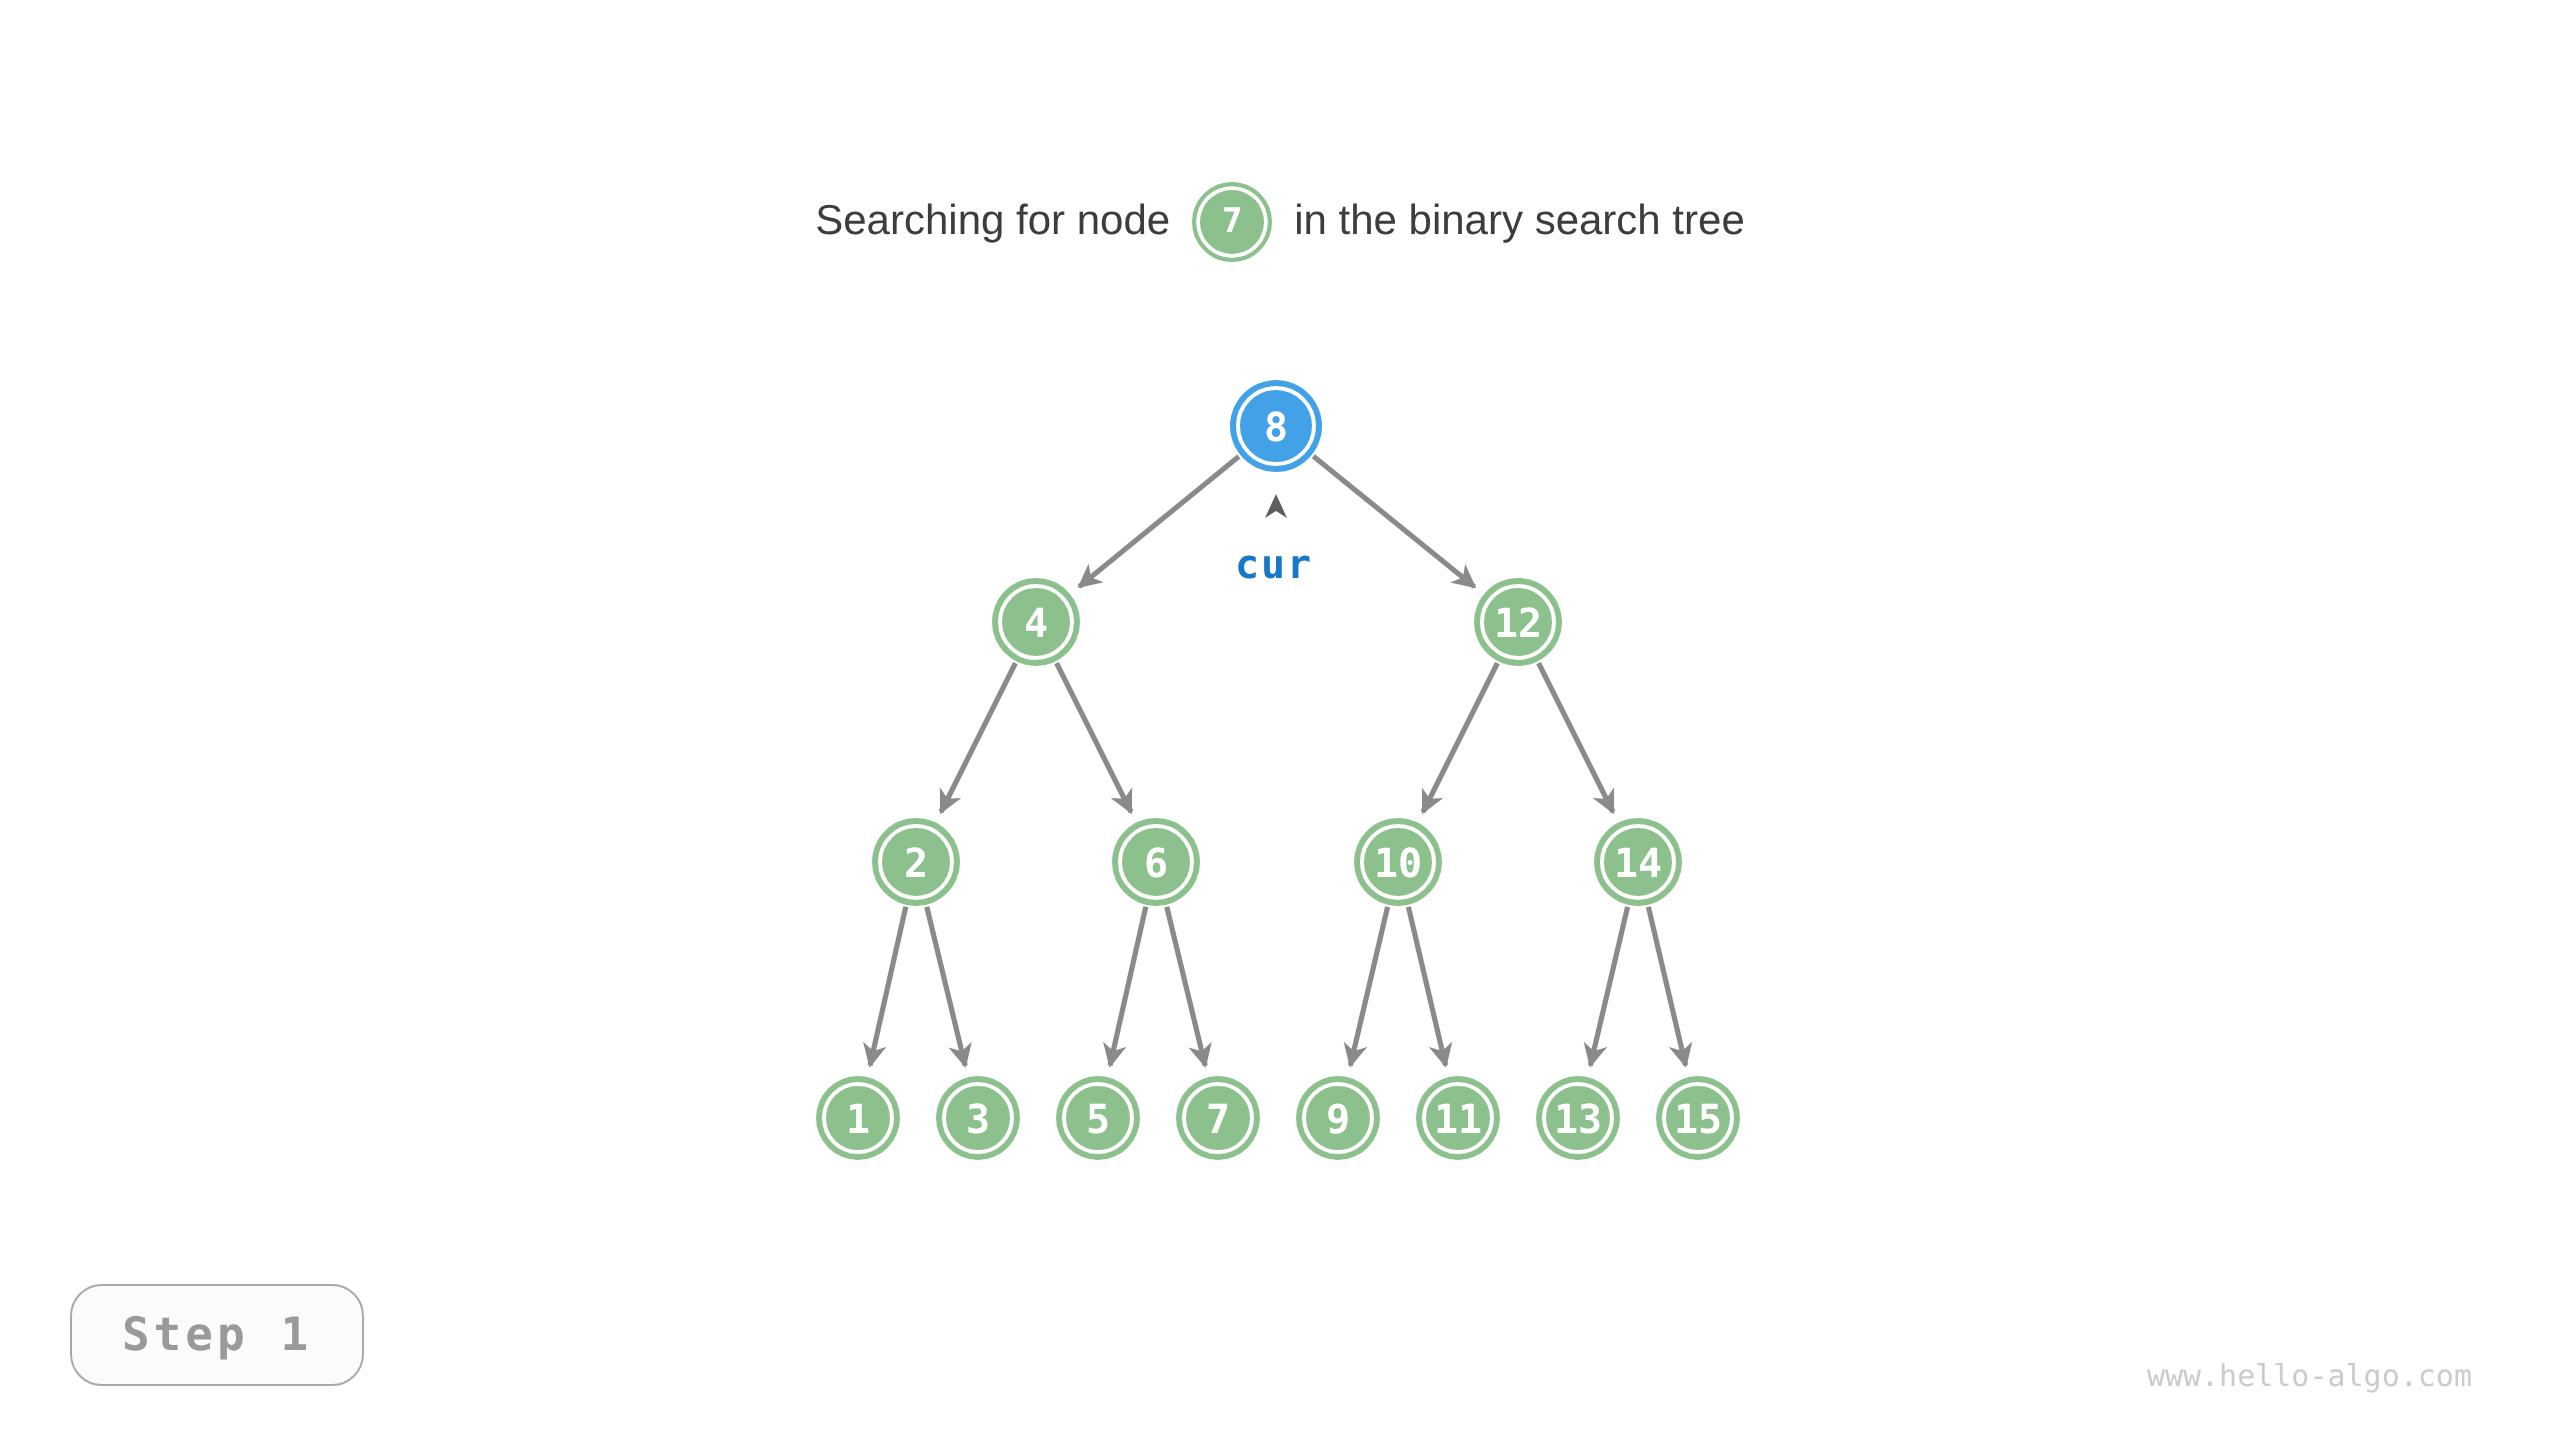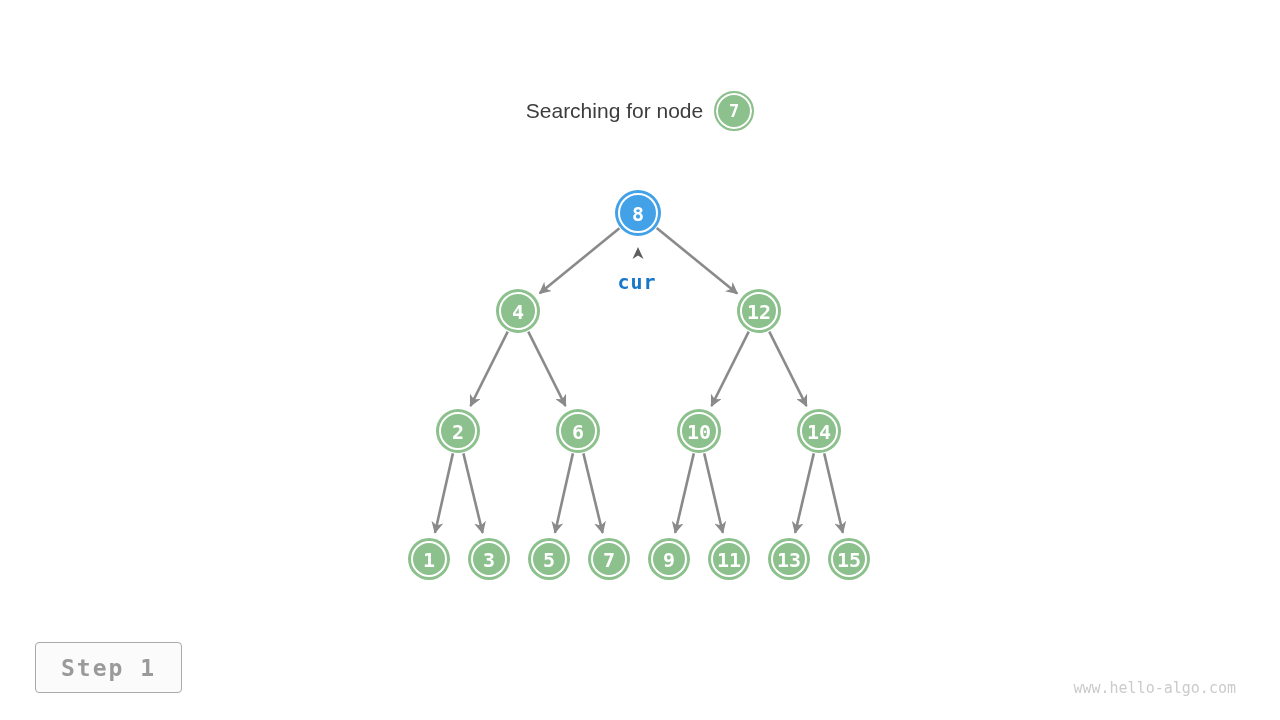--- a/index.html
+++ b/index.html
@@ -47,21 +47,21 @@
     fill:var(--node-text);text-anchor:middle;
   }
   .tree-svg text.cur-label{
     font-family:"DejaVu Sans Mono",monospace;font-weight:bold;font-size:20px;
     fill:var(--pointer-blue);text-anchor:middle;letter-spacing:1px;
   }
 
   
   .step-badge{
     position:absolute;left:35px;top:642px;width:147px;height:51px;
-    border:1.5px solid var(--step-border);border-radius:4px;background:var(--step-bg);
+    border:1.5px solid var(--step-border);border-radius:16px;background:var(--step-bg);
     display:flex;align-items:center;justify-content:center;
     font-family:"DejaVu Sans Mono",monospace;font-weight:bold;font-size:23px;
     color:var(--step-text);letter-spacing:2px;
   }
 
   
   .watermark{
     position:absolute;right:44px;top:679px;
     font-family:"DejaVu Sans Mono",monospace;font-size:15px;
     color:var(--watermark-color);
@@ -70,20 +70,21 @@
 </head>
 <body>
 
 <div class="stage">
 
   <div class="fig-title">
     <span>Searching for node</span>
     <span class="node-chip">
       <span>7</span>
     </span>
+    <span>in the binary search tree</span>
   </div>
 
   <svg class="tree-svg" viewBox="0 0 1280 720" xmlns="http://www.w3.org/2000/svg">
     <defs>
       <marker id="arrowhead" viewBox="0 0 10 10" refX="9" refY="5" markerUnits="userSpaceOnUse" markerWidth="12" markerHeight="12" orient="auto">
         <path class="arrow-fill" d="M0,0 L10,5 L0,10 L2.8,5 Z"></path>
       </marker>
     </defs>
     <g id="tree-edges">
         <line x1="619.4" y1="228.2" x2="539.7" y2="293.3" stroke-width="2.6" marker-end="url(#arrowhead)"></line>

